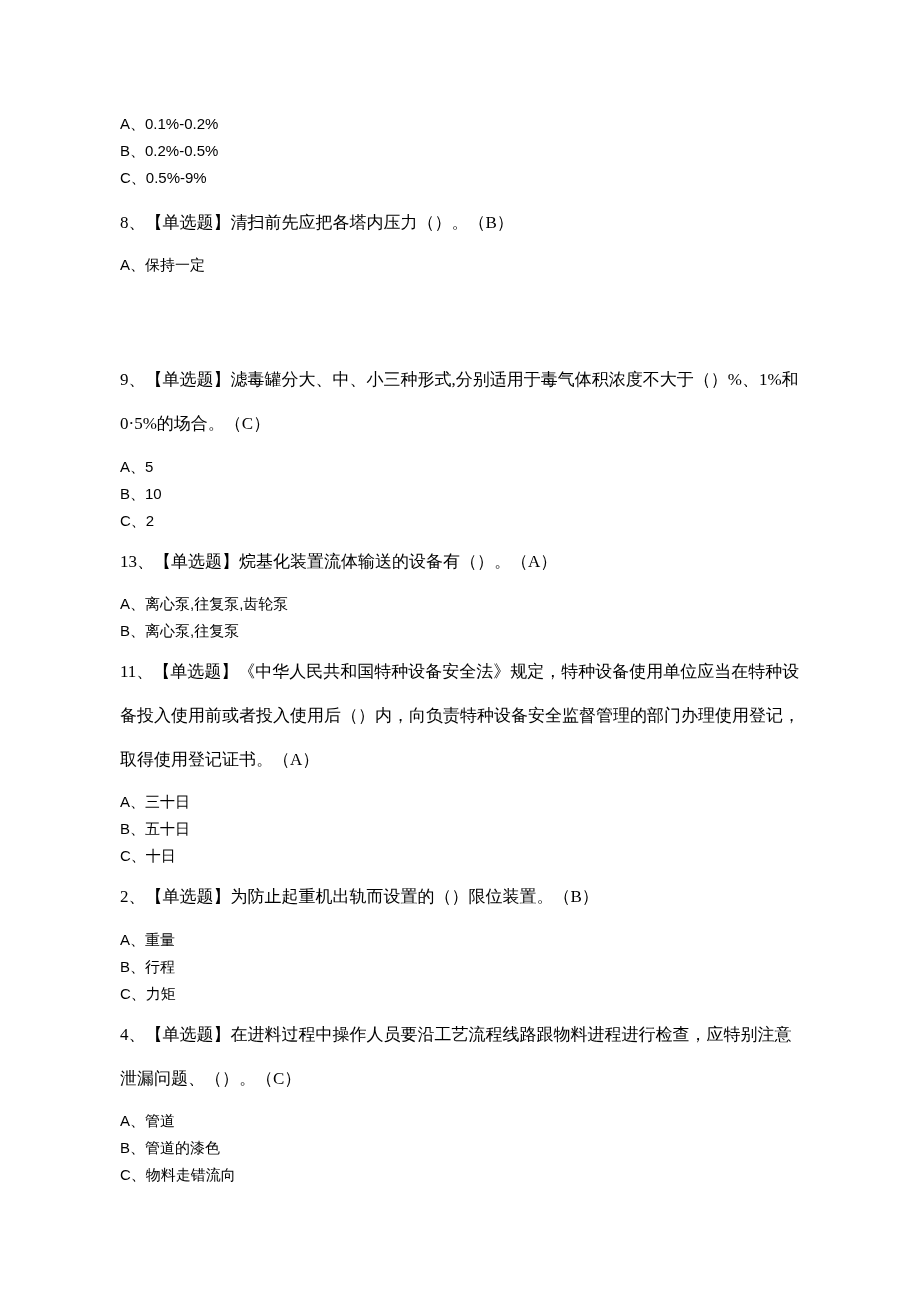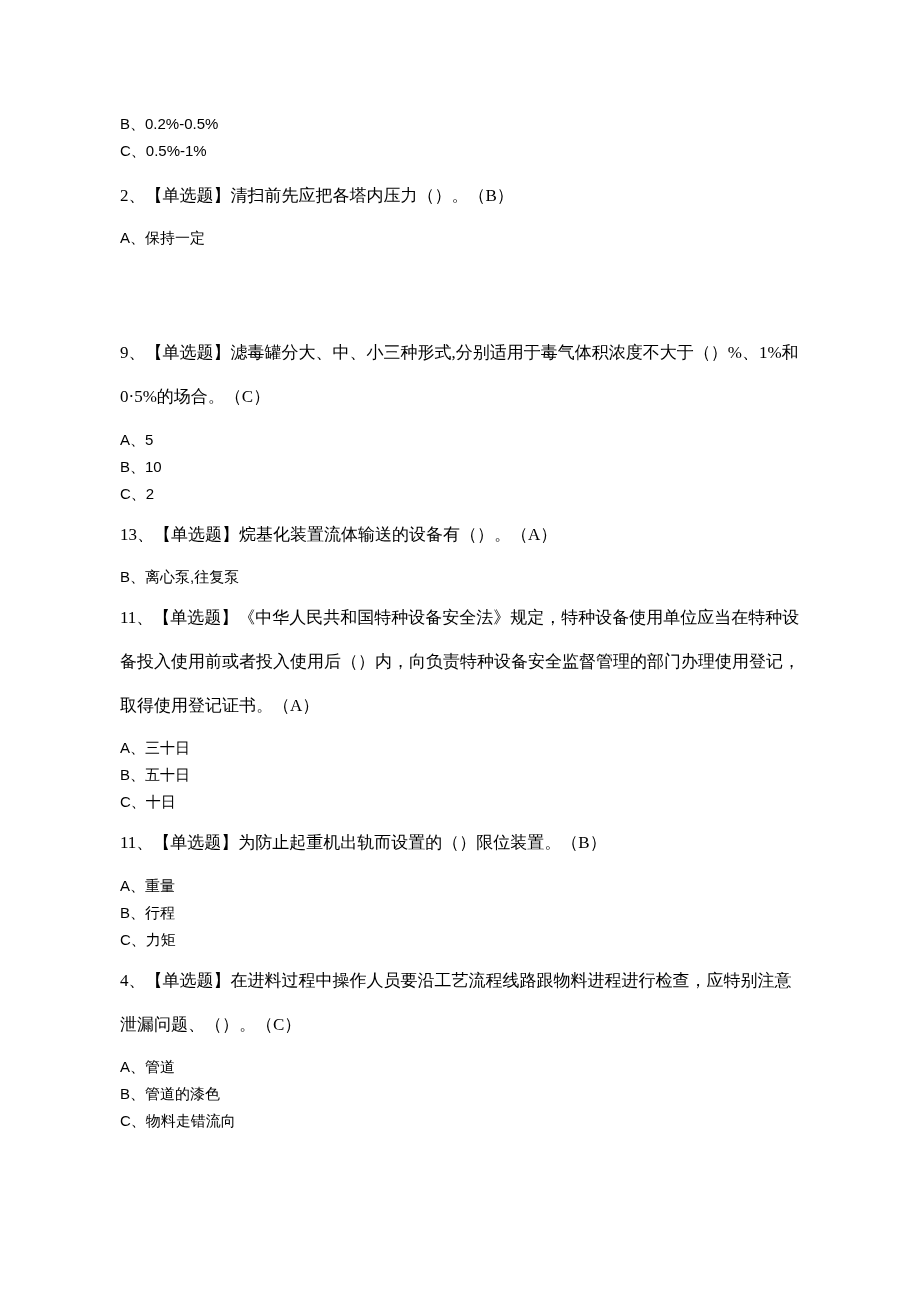--- a/index.html
+++ b/index.html
@@ -26,42 +26,44 @@
     margin: 10px 0 6px 0;
   }
   .q-tight { margin-top: 6px; }
   .big-gap { height: 70px; }
 </style>
 </head>
 <body>
 
 <div class="page">
 
+  <p class="option">A、0.1%-0.2%</p>
   <p class="option">B、0.2%-0.5%</p>
-  <p class="option">C、0.5%-1%</p>
+  <p class="option">C、0.5%-9%</p>
 
-  <p class="question">2、【单选题】清扫前先应把各塔内压力（）。（B）</p>
+  <p class="question">8、【单选题】清扫前先应把各塔内压力（）。（B）</p>
   <p class="option">A、保持一定</p>
 
   <div class="big-gap"></div>
 
   <p class="question">9、【单选题】滤毒罐分大、中、小三种形式,分别适用于毒气体积浓度不大于（）%、1%和 0·5%的场合。（C）</p>
   <p class="option">A、5</p>
   <p class="option">B、10</p>
   <p class="option">C、2</p>
 
   <p class="question q-tight">13、【单选题】烷基化装置流体输送的设备有（）。（A）</p>
+  <p class="option">A、离心泵,往复泵,齿轮泵</p>
   <p class="option">B、离心泵,往复泵</p>
 
   <p class="question q-tight">11、【单选题】《中华人民共和国特种设备安全法》规定，特种设备使用单位应当在特种设备投入使用前或者投入使用后（）内，向负责特种设备安全监督管理的部门办理使用登记，取得使用登记证书。（A）</p>
   <p class="option">A、三十日</p>
   <p class="option">B、五十日</p>
   <p class="option">C、十日</p>
 
-  <p class="question q-tight">11、【单选题】为防止起重机出轨而设置的（）限位装置。（B）</p>
+  <p class="question q-tight">2、【单选题】为防止起重机出轨而设置的（）限位装置。（B）</p>
   <p class="option">A、重量</p>
   <p class="option">B、行程</p>
   <p class="option">C、力矩</p>
 
   <p class="question q-tight">4、【单选题】在进料过程中操作人员要沿工艺流程线路跟物料进程进行检查，应特别注意泄漏问题、（）。（C）</p>
   <p class="option">A、管道</p>
   <p class="option">B、管道的漆色</p>
   <p class="option">C、物料走错流向</p>
 
 </div>

